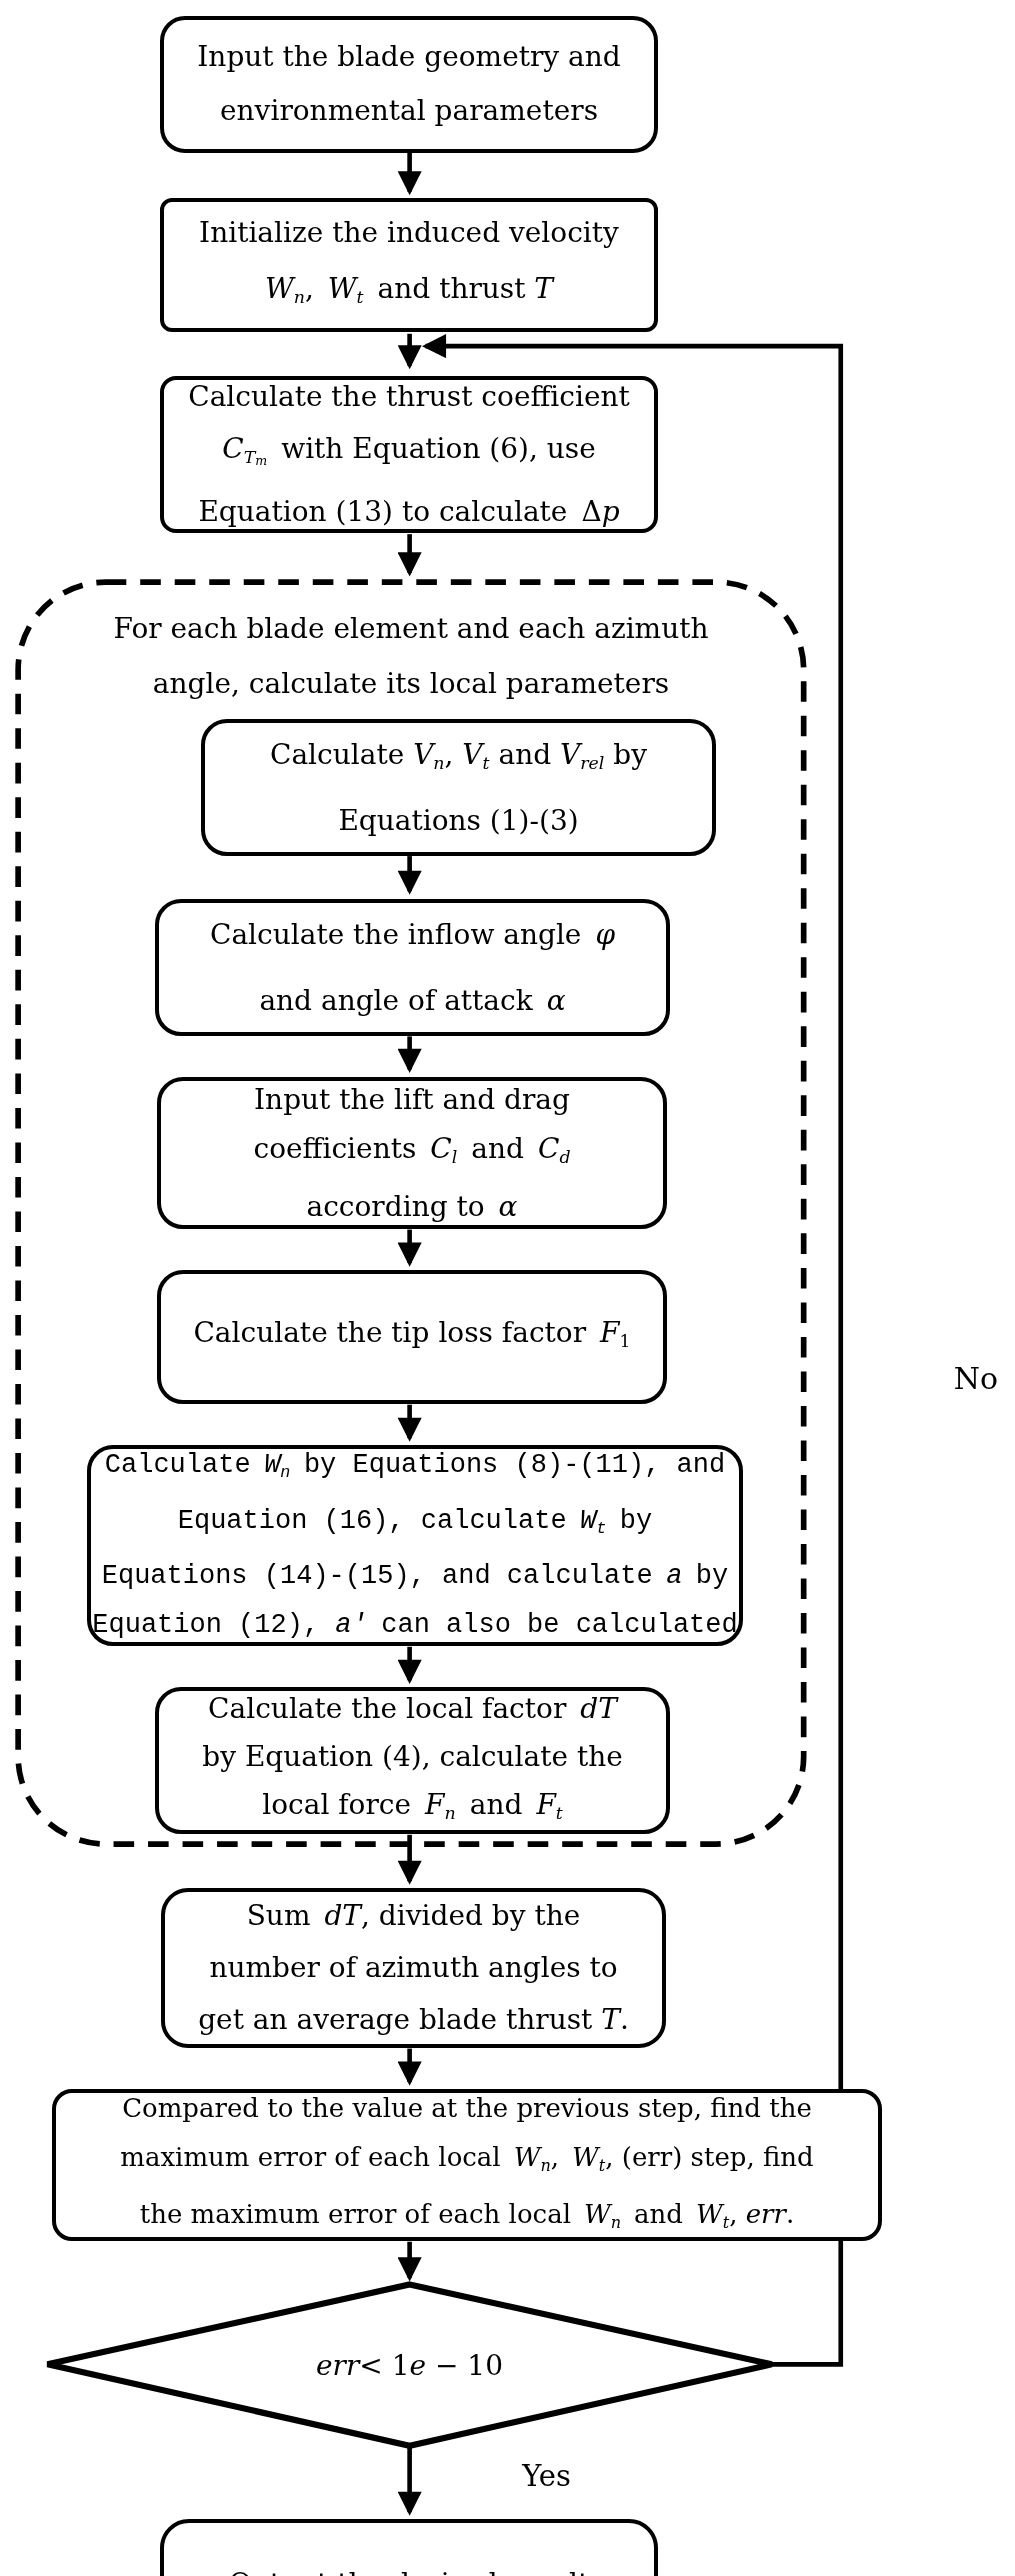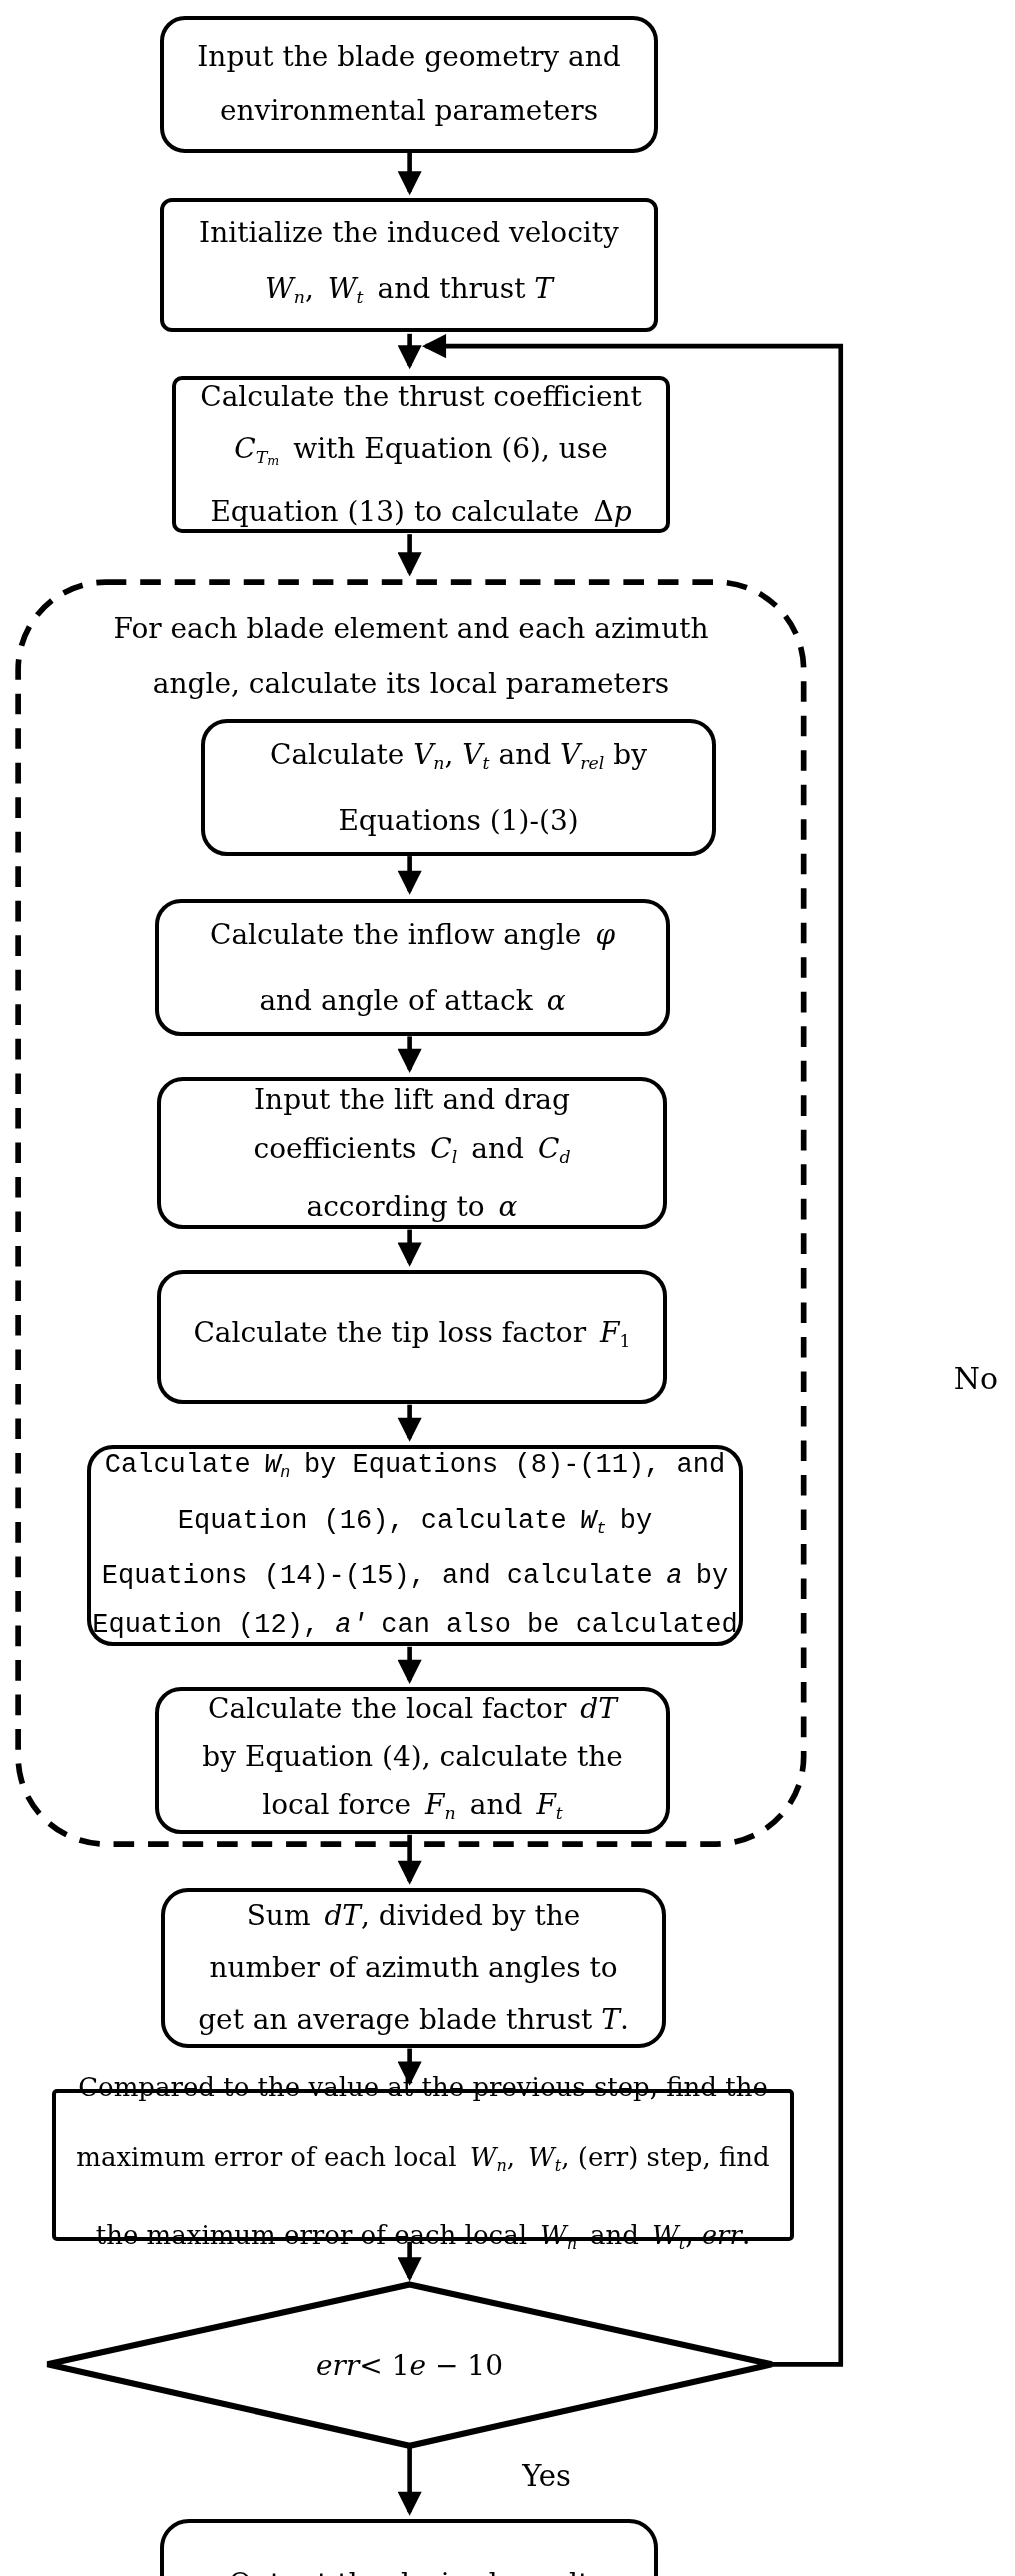--- a/index.html
+++ b/index.html
@@ -66,21 +66,21 @@
   <div class="node" style="left:160px;top:15.5px;width:498px;height:137px;font-size:28px;line-height:54px;border-radius:25px;">
     <div class="ln"><span>Input the blade geometry and</span></div>
     <div class="ln"><span>environmental parameters</span></div>
   </div>
 
   <div class="node" style="left:160px;top:198px;width:498px;height:134px;font-size:28px;line-height:56px;border-radius:12px;">
     <div class="ln"><span>Initialize the induced velocity</span></div>
     <div class="ln"><span class="i">W</span><span class="i sub">n</span><span>, </span><span class="i">W</span><span class="i sub">t</span><span> and thrust </span><span class="i">T</span></div>
   </div>
 
-  <div class="node" style="left:160px;top:376px;width:498px;height:157px;font-size:28px;line-height:52px;border-radius:10px;margin-left:12px;">
+  <div class="node" style="left:160px;top:376px;width:498px;height:157px;font-size:28px;line-height:52px;border-radius:16px;">
     <div class="ln"><span>Calculate the thrust coefficient</span></div>
     <div class="ln"><span class="i">C</span><span class="i sub">T</span><span class="i sub2">m</span><span> with Equation (6), use</span></div>
     <div class="ln"><span>Equation (13) to calculate Δ</span><span class="i">p</span></div>
   </div>
 
   <div class="plain" style="left:31px;top:600px;width:760px;height:111px;font-size:28px;line-height:55px;">
     <div class="ln"><span>For each blade element and each azimuth</span></div>
     <div class="ln"><span>angle, calculate its local parameters</span></div>
   </div>
 
@@ -116,21 +116,21 @@
     <div class="ln"><span>by Equation (4), calculate the</span></div>
     <div class="ln"><span>local force </span><span class="i">F</span><span class="i sub">n</span><span> and </span><span class="i">F</span><span class="i sub">t</span></div>
   </div>
 
   <div class="node" style="left:161px;top:1888px;width:505px;height:160px;font-size:28px;line-height:52px;border-radius:27px;">
     <div class="ln"><span>Sum </span><span class="i">dT</span><span>, divided by the</span></div>
     <div class="ln"><span>number of azimuth angles to</span></div>
     <div class="ln"><span>get an average blade thrust </span><span class="i">T</span><span>.</span></div>
   </div>
 
-  <div class="node" style="left:52px;top:2089px;width:742px;height:152px;font-size:26px;line-height:49px;border-radius:5px;gap:21px;">
+  <div class="node" style="left:52px;top:2089px;width:830px;height:152px;font-size:26px;line-height:49px;border-radius:20px;">
     <div class="ln"><span>Compared to the value at the previous step, find the</span></div>
     <div class="ln"><span>maximum error of each local </span><span class="i">W</span><span class="i sub">n</span><span>, </span><span class="i">W</span><span class="i sub">t</span><span>, (err) step, find</span></div>
     <div class="ln"><span>the maximum error of each local </span><span class="i">W</span><span class="i sub">n</span><span> and </span><span class="i">W</span><span class="i sub">t</span><span>, </span><span class="i">err</span><span>.</span></div>
   </div>
 
   <div class="plain" style="left:49px;top:2298px;width:721px;height:134px;font-size:28px;">
     <div class="ln"><span class="i">err</span><span>&lt; 1</span><span class="i">e</span><span> − 10</span></div>
   </div>
 
   <div class="plain" style="left:495px;top:2455px;width:103px;height:41px;font-size:29px;">

